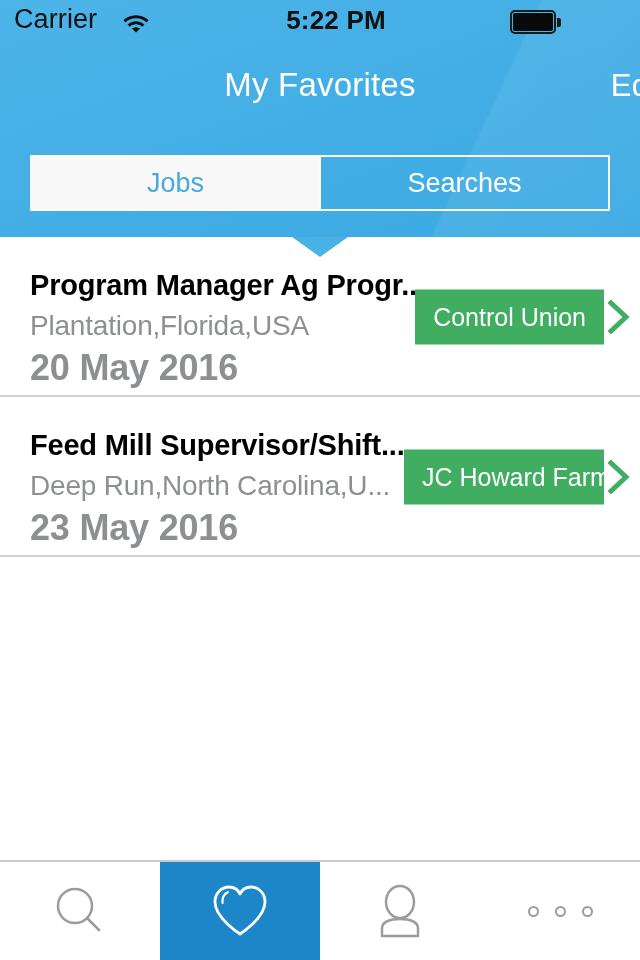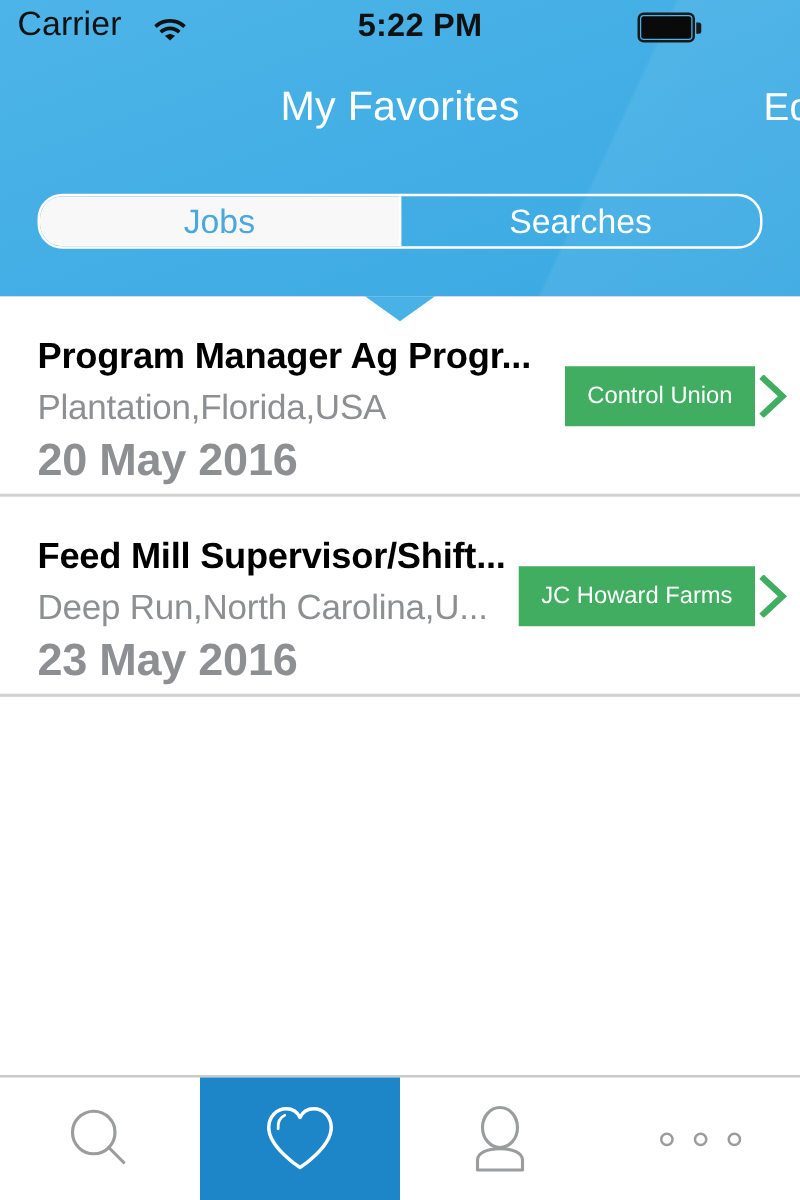--- a/index.html
+++ b/index.html
@@ -118,23 +118,23 @@
     color: #ffffff;
     font-size: 31px;
     letter-spacing: 0.2px;
     cursor: pointer;
   }
 
   
   .segmented {
     position: absolute;
     left: 30px; top: 155px;
-    width: 580px; height: 44px;
+    width: 580px; height: 56px;
     border: 2px solid #ffffff;
-    border-radius: 20px;
+    border-radius: 1px;
     box-sizing: border-box;
     display: flex;
     overflow: hidden;
   }
   .seg {
     flex: 1 1 0;
     display: flex;
     align-items: center;
     justify-content: center;
     font-size: 27px;
@@ -161,21 +161,21 @@
     border-right: 28px solid transparent;
     border-top: 20px solid #48b2e7;
     z-index: 5;
   }
 
   
   .list {
     position: absolute;
     top: 237px; left: 0;
     width: 640px;
-    background: #701a75;
+    background: #4d7c0f;
   }
   .row {
     position: relative;
     height: 160px;
     width: 640px;
     cursor: pointer;
     background: #ffffff;
   }
   .row + .row { }
   .row-sep {
@@ -216,21 +216,21 @@
     line-height: 42px;
     letter-spacing: -0.2px;
   }
   .row-badge {
     position: absolute;
     right: 36px;
     top: 50%;
     transform: translateY(-50%);
     background: #41ad60;
     color: #ffffff;
-    font-size: 19px;
+    font-size: 25px;
     padding: 13px 18px;
     white-space: nowrap;
     max-width: 200px;
     overflow: hidden;
     box-sizing: border-box;
   }
   .row-chevron {
     position: absolute;
     right: 8px;
     top: 50%;

